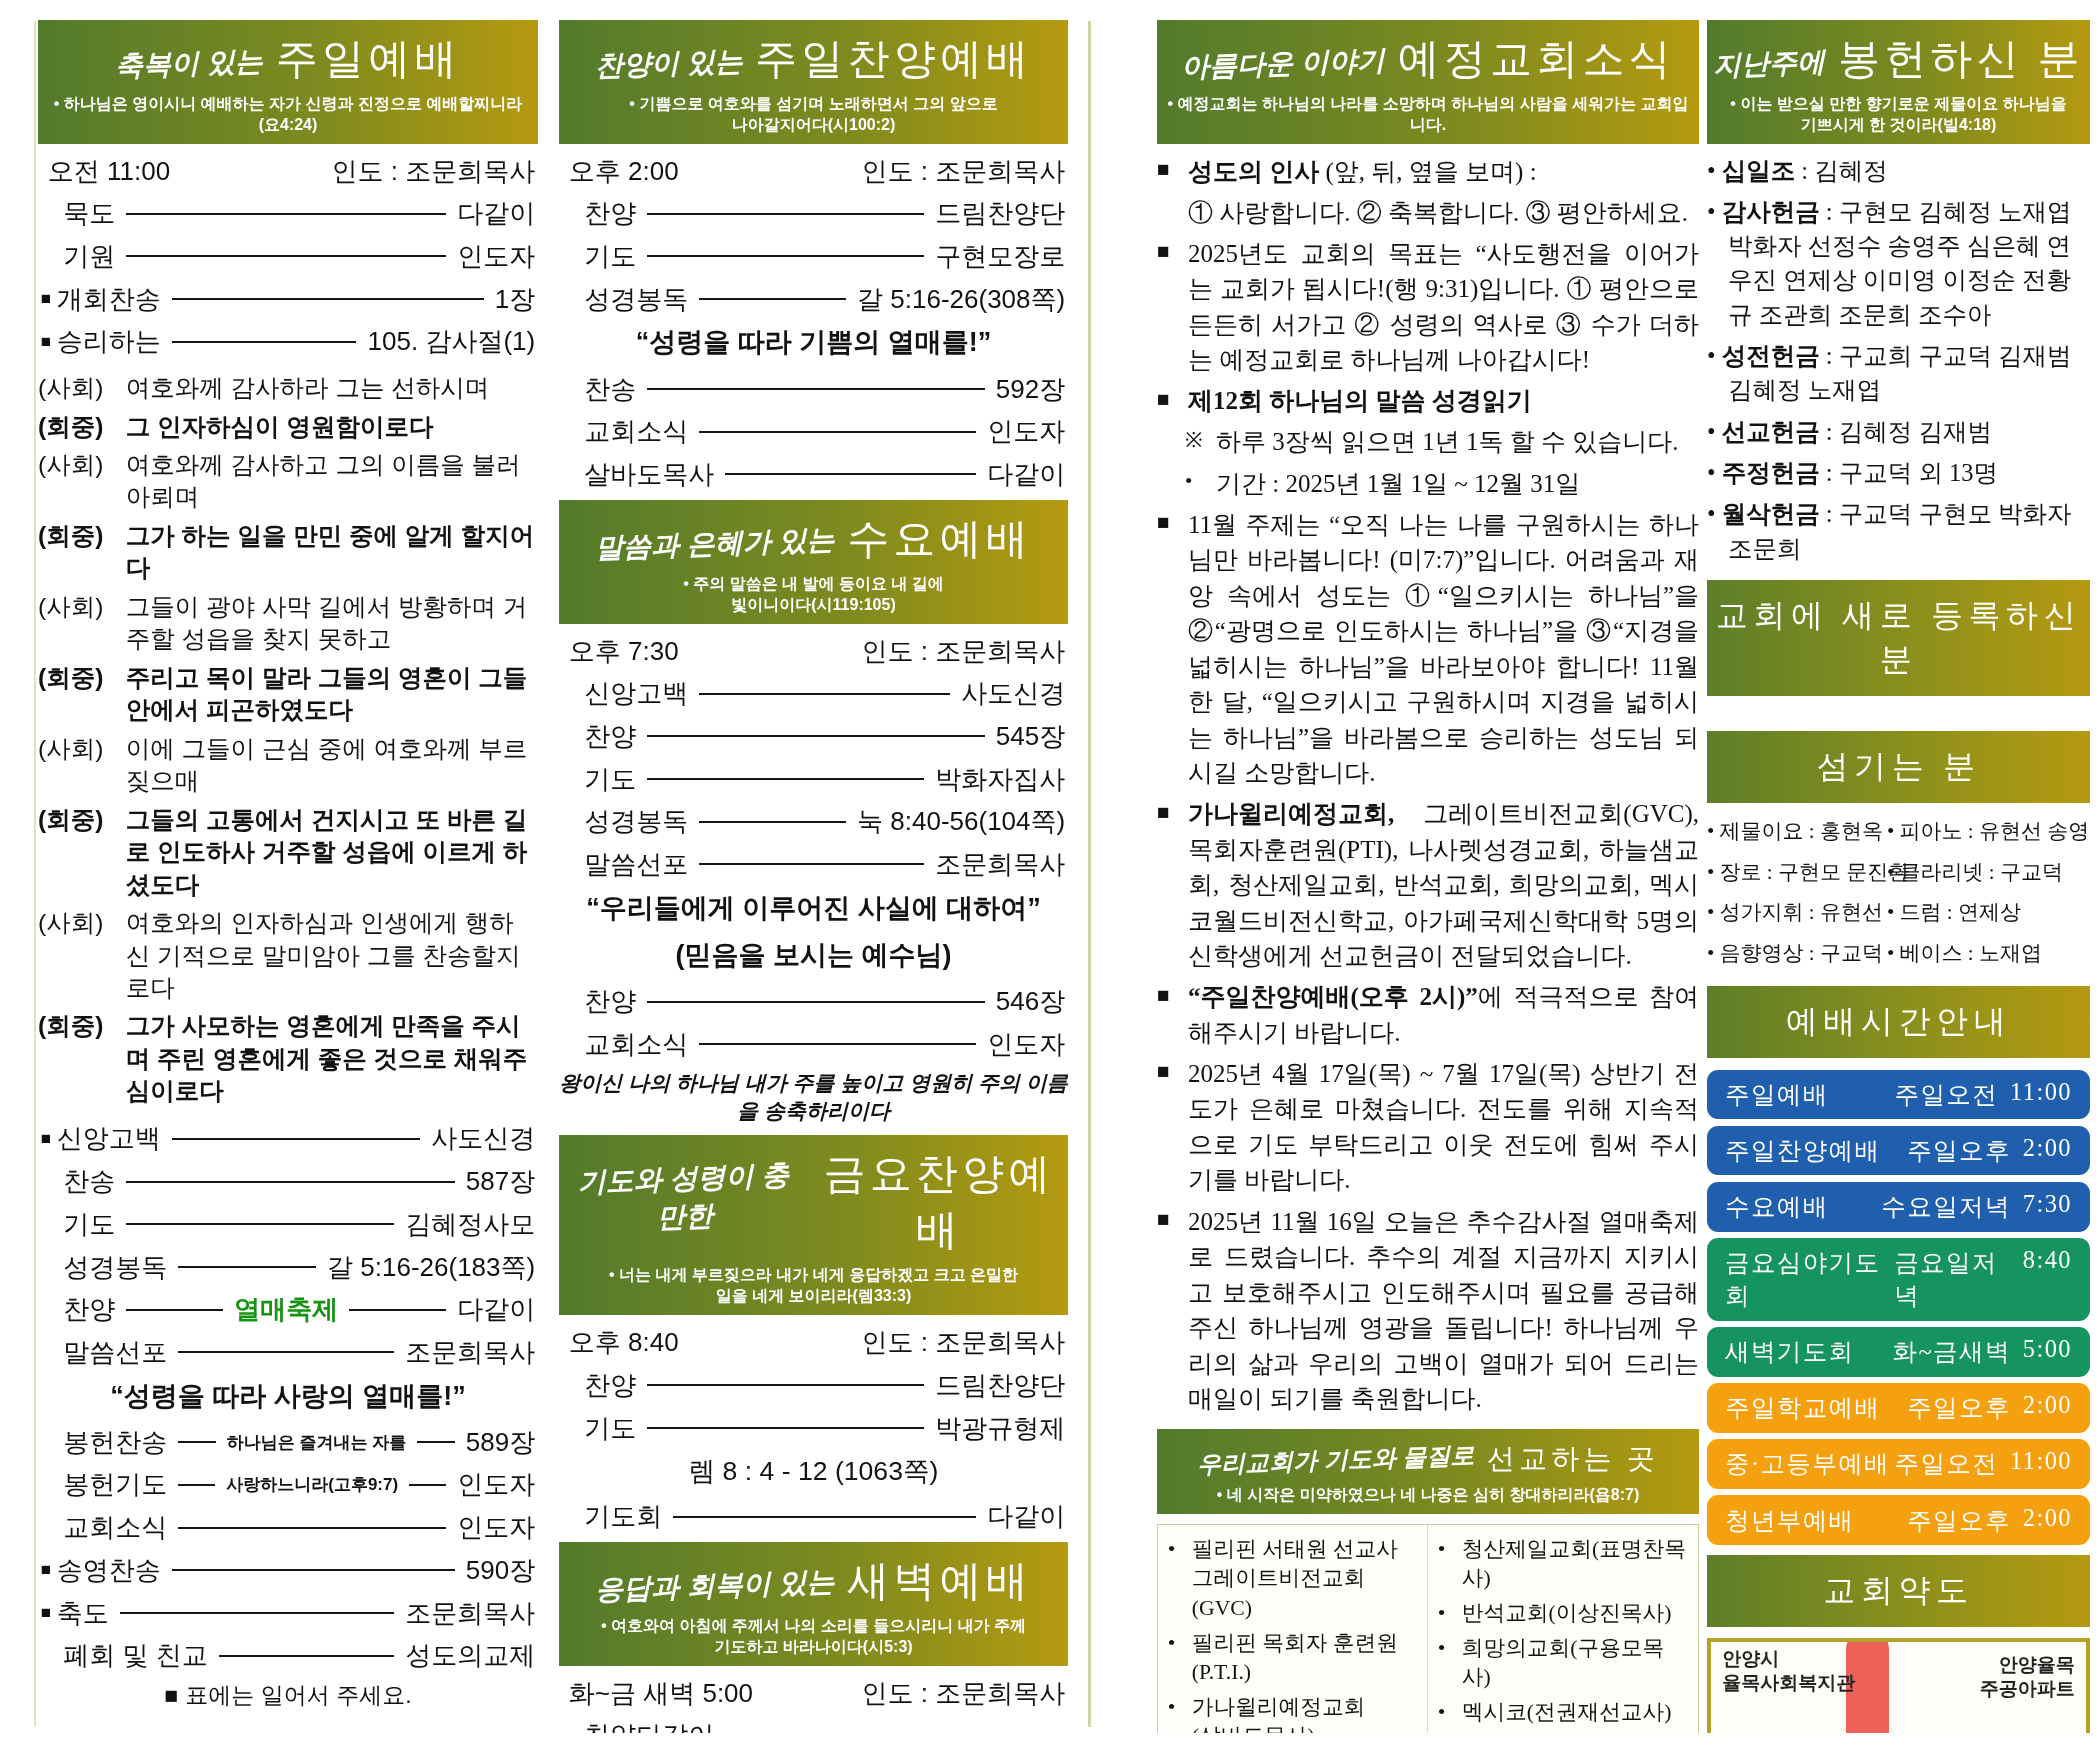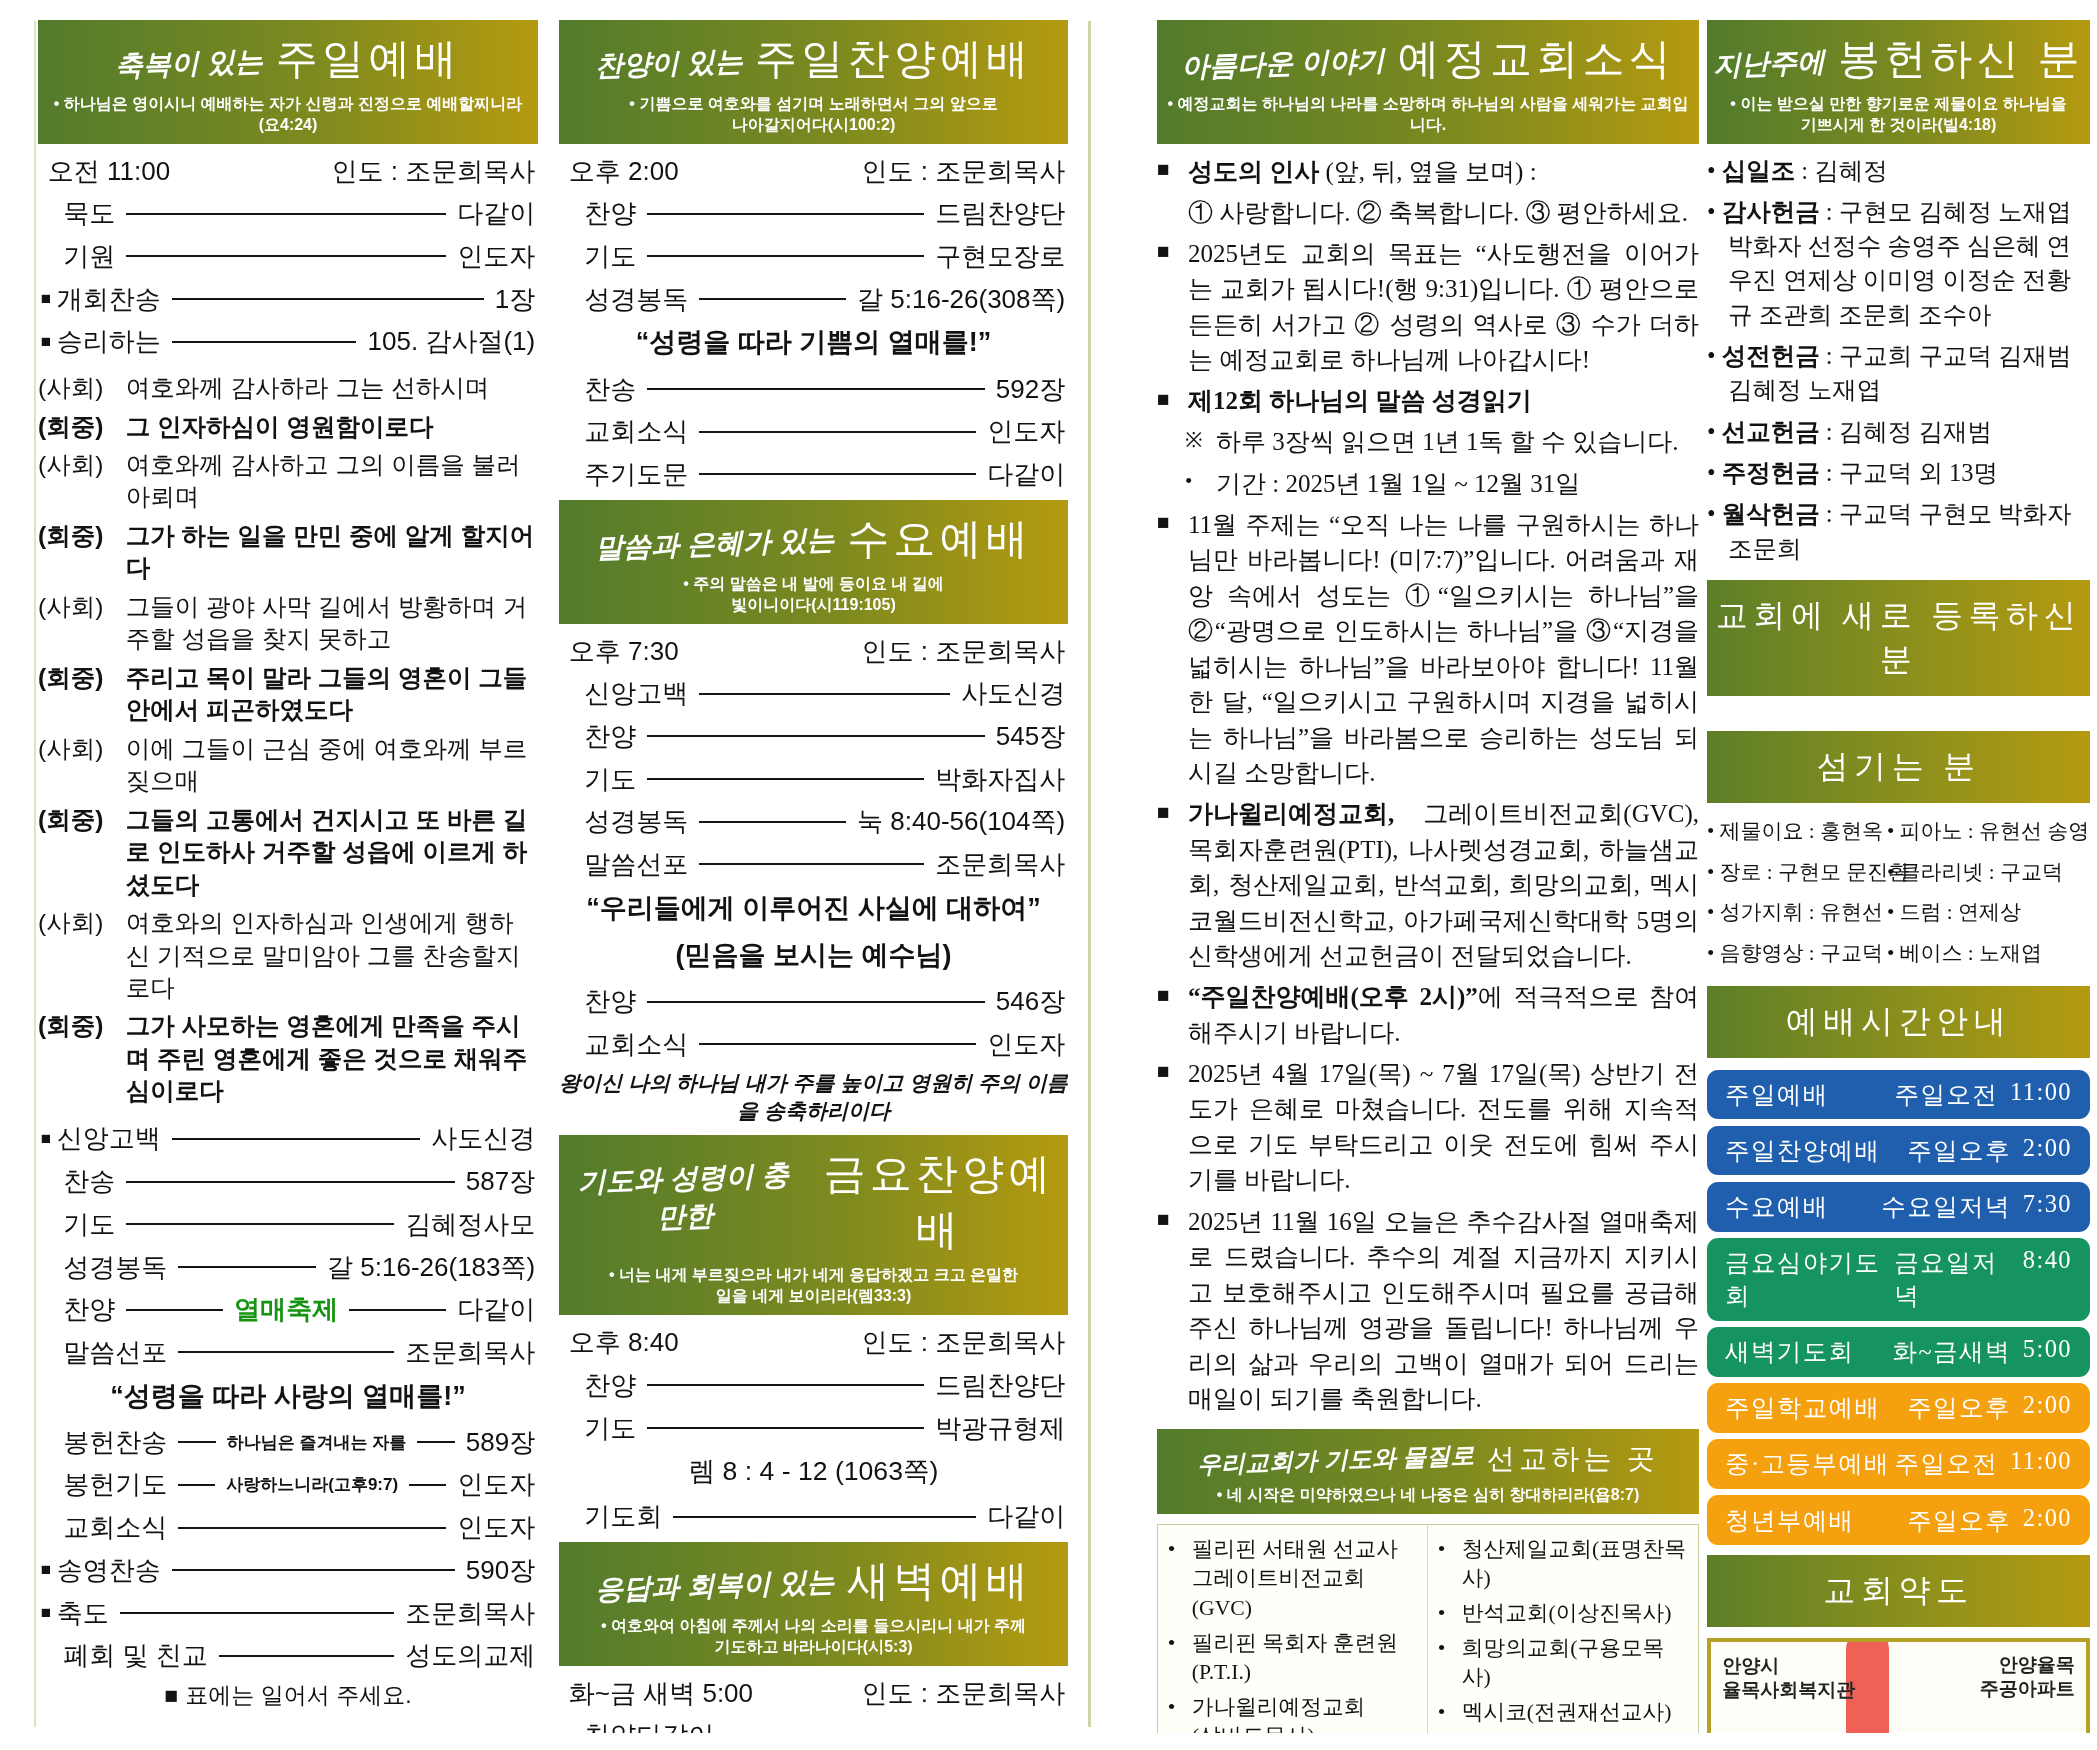--- a/index.html
+++ b/index.html
@@ -303,21 +303,21 @@
         <span class="lab">찬송</span>
         <div class="line"></div>
         <span class="val">592장</span>
       </div>
       <div class="row">
         <span class="lab">교회소식</span>
         <div class="line"></div>
         <span class="val">인도자</span>
       </div>
       <div class="row">
-        <span class="lab">주기도문</span>
+        <span class="lab">살바도목사</span>
         <div class="line"></div>
         <span class="val">다같이</span>
       </div>
     </div>
     <div class="band">
       <div class="t-line">
         <span class="script">말씀과 은혜가 있는</span>
         <span class="title">수요예배</span>
       </div>
       <div class="sub">• 주의 말씀은 내 발에 등이요 내 길에
@@ -611,20 +611,20 @@
           <span>주일오후</span>
           <span>2:00</span>
         </span>
       </div>
     </div>
 
   <div class="band-simple">교회약도</div>
   <div class="map">
     <div class="road-v"></div>
 
-    <div class="map-label" style="top:12px;left:11.2px;font-family:Liberation Serif, serif;">안양시
+    <div class="map-label" style="top:5px;left:11.2px;font-family:Liberation Serif, serif;">안양시
 율목사회복지관</div>
     <div class="map-label" style="top:11.2px;right:11.2px;text-align:right;">안양율목
 주공아파트</div>
 
   </div>
 </div>
 
 
 </body></html>

